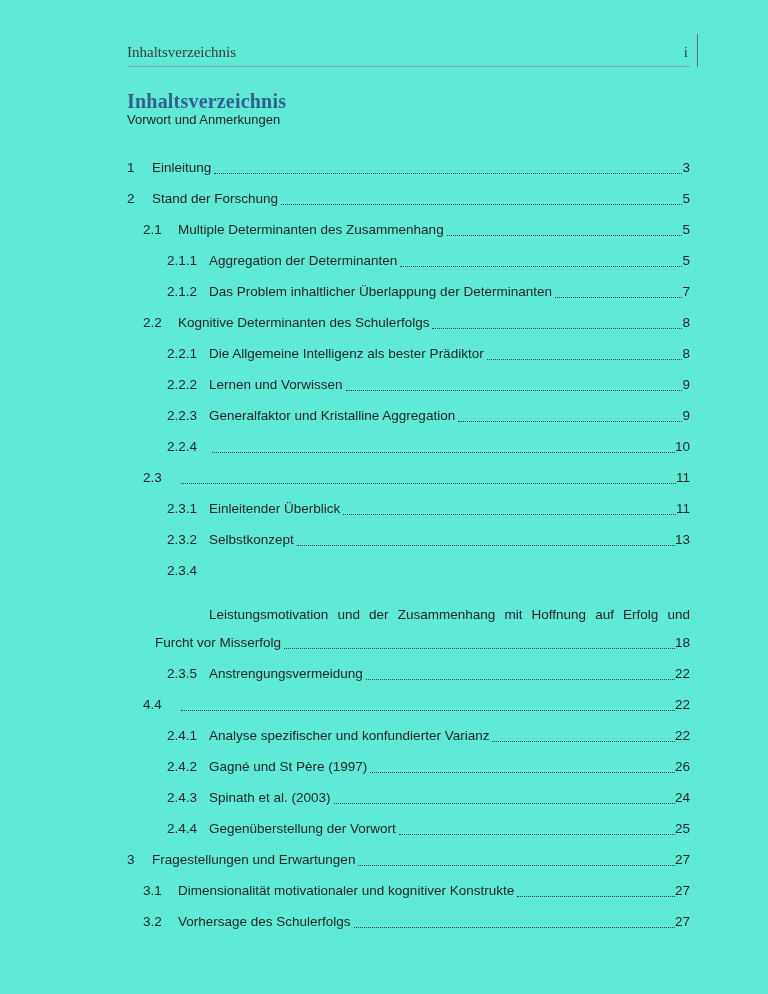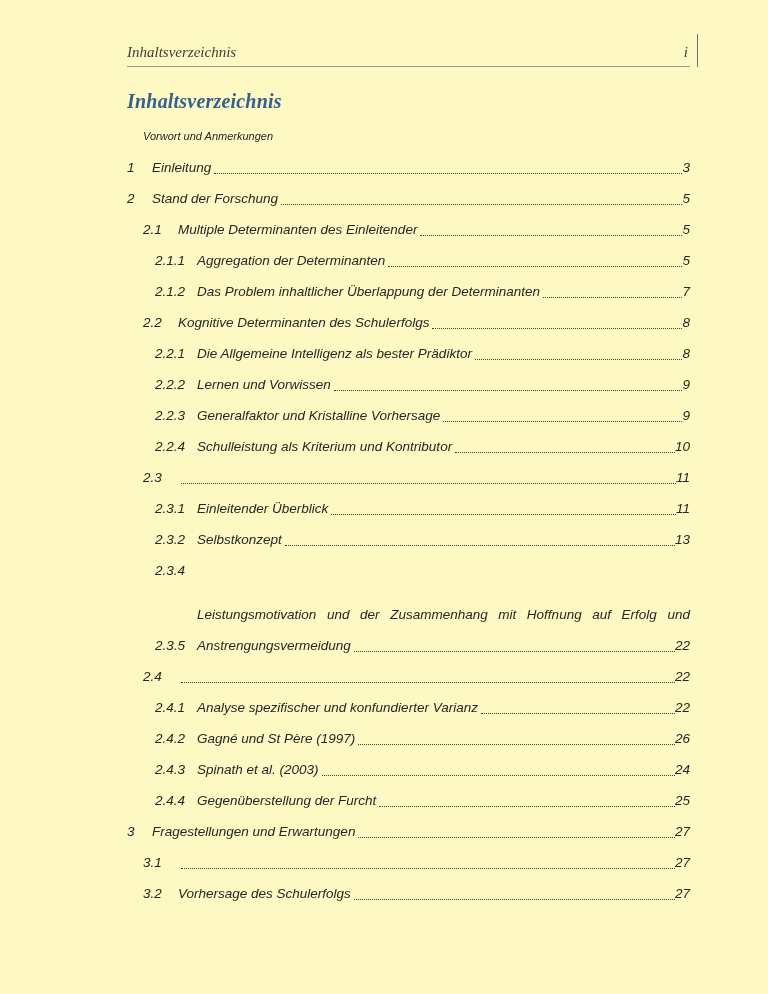--- a/index.html
+++ b/index.html
@@ -4,21 +4,21 @@
 <style>
   html, body { margin: 0; padding: 0; }
   body {
     width: 768px; height: 994px;
     background: #ffffff;
     font-family: "Liberation Sans", sans-serif;
     color: #2b2b2b;
     position: relative;
     overflow: hidden;
   }
-  .page { position: absolute; inset: 0; background: #fef9c3; font-style: italic; }
+  .page { position: absolute; inset: 0; background: #5eead4; }
 
   
   .running-header {
     position: absolute;
     left: 127px; top: 44px; width: 563px;
     display: flex; justify-content: space-between; align-items: flex-end;
     font-family: "Liberation Serif", serif;
     font-size: 15px; color: #3d3d3d;
     padding-bottom: 5px;
     border-bottom: 1.4px solid #9a9a9a;
@@ -33,39 +33,39 @@
   
   .doc-heading {
     position: absolute; left: 127px; top: 88px; margin: 0;
     font-family: "Liberation Serif", serif;
     font-size: 20px; line-height: 26px; font-weight: bold;
     color: #365F91;
     letter-spacing: 0.2px;
   }
 
   .preface {
-    position: absolute; left: 127px; top: 126px;
-    font-size: 11px; line-height: 20px; color: #262626; margin-left: 16px;
+    position: absolute; left: 127px; top: 110px;
+    font-size: 13px; line-height: 20px; color: #262626;
   }
 
   
   .toc {
     position: absolute; left: 127px; top: 158px; width: 563px;
     font-size: 13.5px; color: #262626;
   }
   .row {
     display: flex; align-items: flex-end;
     line-height: 20px; margin-bottom: 11px;
   }
   .num { flex: none; }
   .l1 .num { width: 25px; }
   .l2 { padding-left: 16px; }
   .l2 .num { width: 35px; }
   .l3 { padding-left: 28px; }
-  .l3 .num { width: 42px; }
+  .l3 .num { width: 42px; margin-left: 12px; }
   .title { flex: none; white-space: nowrap; }
   .leader {
     flex: 1 1 auto; min-width: 10px; height: 0;
     border-bottom: 1.7px dotted #3c3c3c;
     margin: 0 0 4px 3px;
   }
   .pg { flex: none; }
 
   
   .wrap-entry { display: block; }
@@ -105,21 +105,21 @@
 
     <div class="row l1">
       <span class="num">2</span>
       <span class="title">Stand der Forschung</span>
       <span class="leader"></span>
       <span class="pg">5</span>
     </div>
 
     <div class="row l2">
       <span class="num">2.1</span>
-      <span class="title">Multiple Determinanten des Einleitender</span>
+      <span class="title">Multiple Determinanten des Zusammenhang</span>
       <span class="leader"></span>
       <span class="pg">5</span>
     </div>
 
     <div class="row l3">
       <span class="num">2.1.1</span>
       <span class="title">Aggregation der Determinanten</span>
       <span class="leader"></span>
       <span class="pg">5</span>
     </div>
@@ -147,28 +147,27 @@
 
     <div class="row l3">
       <span class="num">2.2.2</span>
       <span class="title">Lernen und Vorwissen</span>
       <span class="leader"></span>
       <span class="pg">9</span>
     </div>
 
     <div class="row l3">
       <span class="num">2.2.3</span>
-      <span class="title">Generalfaktor und Kristalline Vorhersage</span>
+      <span class="title">Generalfaktor und Kristalline Aggregation</span>
       <span class="leader"></span>
       <span class="pg">9</span>
     </div>
 
     <div class="row l3">
       <span class="num">2.2.4</span>
-      <span class="title">Schulleistung als Kriterium und Kontributor</span>
       <span class="leader"></span>
       <span class="pg">10</span>
     </div>
 
     <div class="row l2">
       <span class="num">2.3</span>
       <span class="leader"></span>
       <span class="pg">11</span>
     </div>
 
@@ -185,31 +184,36 @@
       <span class="leader"></span>
       <span class="pg">13</span>
     </div>
 
 
     <div class="row l3 wrap-entry">
       <div class="wrap-line1">
         <span class="num">2.3.4</span>
         <span class="just">Leistungsmotivation und der Zusammenhang mit Hoffnung auf Erfolg und</span>
       </div>
+      <div class="wrap-line2">
+        <span>Furcht vor Misserfolg</span>
+        <span class="leader"></span>
+        <span class="pg">18</span>
+      </div>
     </div>
 
     <div class="row l3">
       <span class="num">2.3.5</span>
       <span class="title">Anstrengungsvermeidung</span>
       <span class="leader"></span>
       <span class="pg">22</span>
     </div>
 
     <div class="row l2">
-      <span class="num">2.4</span>
+      <span class="num">4.4</span>
       <span class="leader"></span>
       <span class="pg">22</span>
     </div>
 
     <div class="row l3">
       <span class="num">2.4.1</span>
       <span class="title">Analyse spezifischer und konfundierter Varianz</span>
       <span class="leader"></span>
       <span class="pg">22</span>
     </div>
@@ -223,34 +227,35 @@
 
     <div class="row l3">
       <span class="num">2.4.3</span>
       <span class="title">Spinath et al. (2003)</span>
       <span class="leader"></span>
       <span class="pg">24</span>
     </div>
 
     <div class="row l3">
       <span class="num">2.4.4</span>
-      <span class="title">Gegenüberstellung der Furcht</span>
+      <span class="title">Gegenüberstellung der Vorwort</span>
       <span class="leader"></span>
       <span class="pg">25</span>
     </div>
 
     <div class="row l1">
       <span class="num">3</span>
       <span class="title">Fragestellungen und Erwartungen</span>
       <span class="leader"></span>
       <span class="pg">27</span>
     </div>
 
     <div class="row l2">
       <span class="num">3.1</span>
+      <span class="title">Dimensionalität motivationaler und kognitiver Konstrukte</span>
       <span class="leader"></span>
       <span class="pg">27</span>
     </div>
 
     <div class="row l2">
       <span class="num">3.2</span>
       <span class="title">Vorhersage des Schulerfolgs</span>
       <span class="leader"></span>
       <span class="pg">27</span>
     </div>

